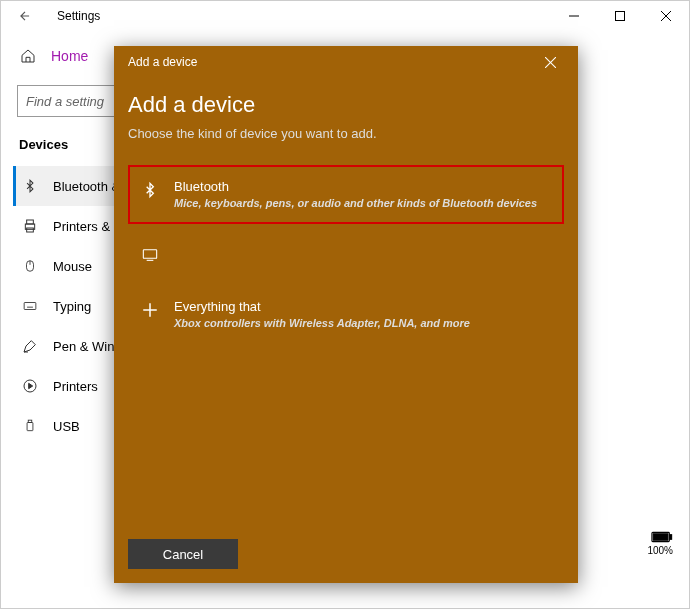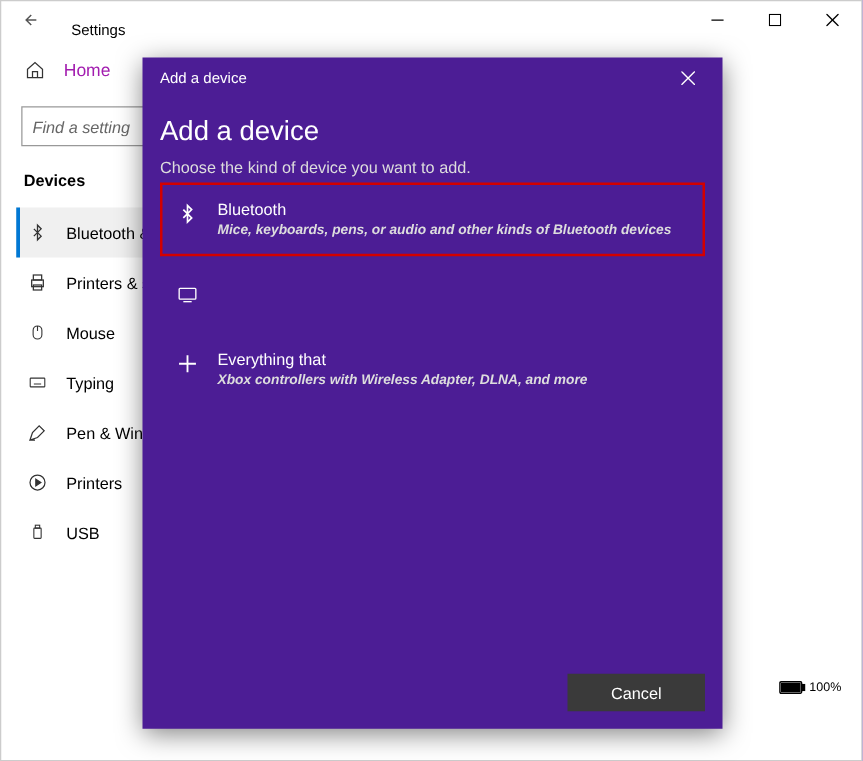--- a/index.html
+++ b/index.html
@@ -1,21 +1,21 @@
 <!DOCTYPE html>
 <html><head>
   <meta charset="utf-8">
   <style>
     * { box-sizing: border-box; margin: 0; padding: 0; font-family: "Segoe UI", Arial, sans-serif; }
     body { width: 690px; height: 609px; background: #fff; overflow: hidden; position: relative; }
     
     .settings-window { width: 690px; height: 609px; background: #fff; border: 1px solid #ccc; position: relative; }
     
     
-    .titlebar { height: 30px; display: flex; align-items: flex-end; padding-left: 8px; }
+    .titlebar { height: 30px; display: flex; align-items: center; padding-left: 8px; }
     .titlebar .back-btn { width: 32px; height: 30px; display: flex; align-items: center; justify-content: center; font-size: 14px; color: #555; }
     .titlebar .title { font-size: 12px; margin-left: 16px; color: #000; }
     .titlebar .sys-buttons { margin-left: auto; display: flex; }
     .titlebar .sys-btn { width: 46px; height: 30px; display: flex; align-items: center; justify-content: center; color: #000; font-size: 12px; }
     
     
     .left-pane { padding: 8px 12px 0 12px; width: 258px; }
     .home-row { display: flex; align-items: center; gap: 14px; padding: 8px 6px; margin-bottom: 12px; }
     .home-row .icon { width: 18px; height: 18px; display: flex; align-items: center; justify-content: center; font-size: 16px; color: #333; }
     .home-row span { font-size: 14px; color: #a21caf; }
@@ -25,41 +25,41 @@
     .search-box input::placeholder { color: #666; font-style: italic; }
     
     .section-header { font-size: 13px; font-weight: 600; color: #000; padding: 0 6px 14px 6px; }
     
     .sidebar-list { list-style: none; }
     .sidebar-item { display: flex; align-items: center; gap: 14px; padding: 10px 6px 10px 8px; font-size: 13px; color: #000; height: 40px; }
     .sidebar-item.active { border-left: 3px solid #0078d4; padding-left: 5px; background: #f0f0f0; }
     .sidebar-item .icon { width: 18px; height: 18px; display: flex; align-items: center; justify-content: center; color: #333; font-size: 15px; }
     
     
-    .systray { position: absolute; right: 16px; bottom: 52px; display: flex; flex-direction: row; align-items: flex-end; gap: 2px; margin-left: 40px; }
+    .systray { position: absolute; right: 16px; bottom: 52px; display: flex; flex-direction: column; align-items: flex-end; gap: 2px; margin-left: 40px; }
     .systray .battery-icon { font-size: 16px; color: #000; }
     .systray .battery-text { font-size: 10px; color: #000; }
     
     
-    .modal { position: absolute; left: 113px; top: 45px; width: 464px; height: 537px; background: #4c1d95; color: #fff; display: flex; flex-direction: column; box-shadow: 0 4px 20px rgba(0,0,0,0.5); }
+    .modal { position: absolute; left: 113px; top: 45px; width: 464px; height: 537px; background: #a16207; color: #fff; display: flex; flex-direction: column; box-shadow: 0 4px 20px rgba(0,0,0,0.5); }
     .modal-titlebar { height: 32px; display: flex; align-items: center; padding: 0 8px 0 14px; }
     .modal-titlebar .title { font-size: 12px; color: #fff; }
     .modal-titlebar .close { margin-left: auto; width: 40px; height: 32px; display: flex; align-items: center; justify-content: center; font-size: 14px; color: #fff; }
     
     .modal-body { padding: 14px 14px 0 14px; flex: 1; }
     .modal-h1 { font-size: 22px; font-weight: 400; color: #fff; margin-bottom: 8px; }
-    .modal-sub { font-size: 13px; color: #ddd; margin-bottom: 5px; }
+    .modal-sub { font-size: 13px; color: #ddd; margin-bottom: 24px; }
     
     .device-option { display: flex; align-items: flex-start; gap: 14px; padding: 12px 10px; margin-bottom: 6px; border: 2px solid transparent; }
     .device-option.highlighted { border: 2px solid #d40000; }
     .device-option .opt-icon { width: 20px; height: 20px; display: flex; align-items: center; justify-content: center; color: #fff; font-size: 17px; flex-shrink: 0; margin-top: 1px; }
     .device-option .opt-text .opt-title { font-size: 13px; color: #fff; margin-bottom: 2px; }
     .device-option .opt-text .opt-desc { font-size: 11px; font-weight: 600; color: #ddd; line-height: 1.3; font-style: italic; }
     
-    .modal-footer { padding: 14px; display: flex; justify-content: flex-end; }
+    .modal-footer { padding: 14px; display: flex; }
     .cancel-btn { width: 110px; height: 30px; background: #3a3a3a; color: #fff; border: none; font-size: 13px; }
     
     svg { display: block; }
   </style>
 </head>
 <body>
 
 <div class="settings-window">
 
   <div class="titlebar">

